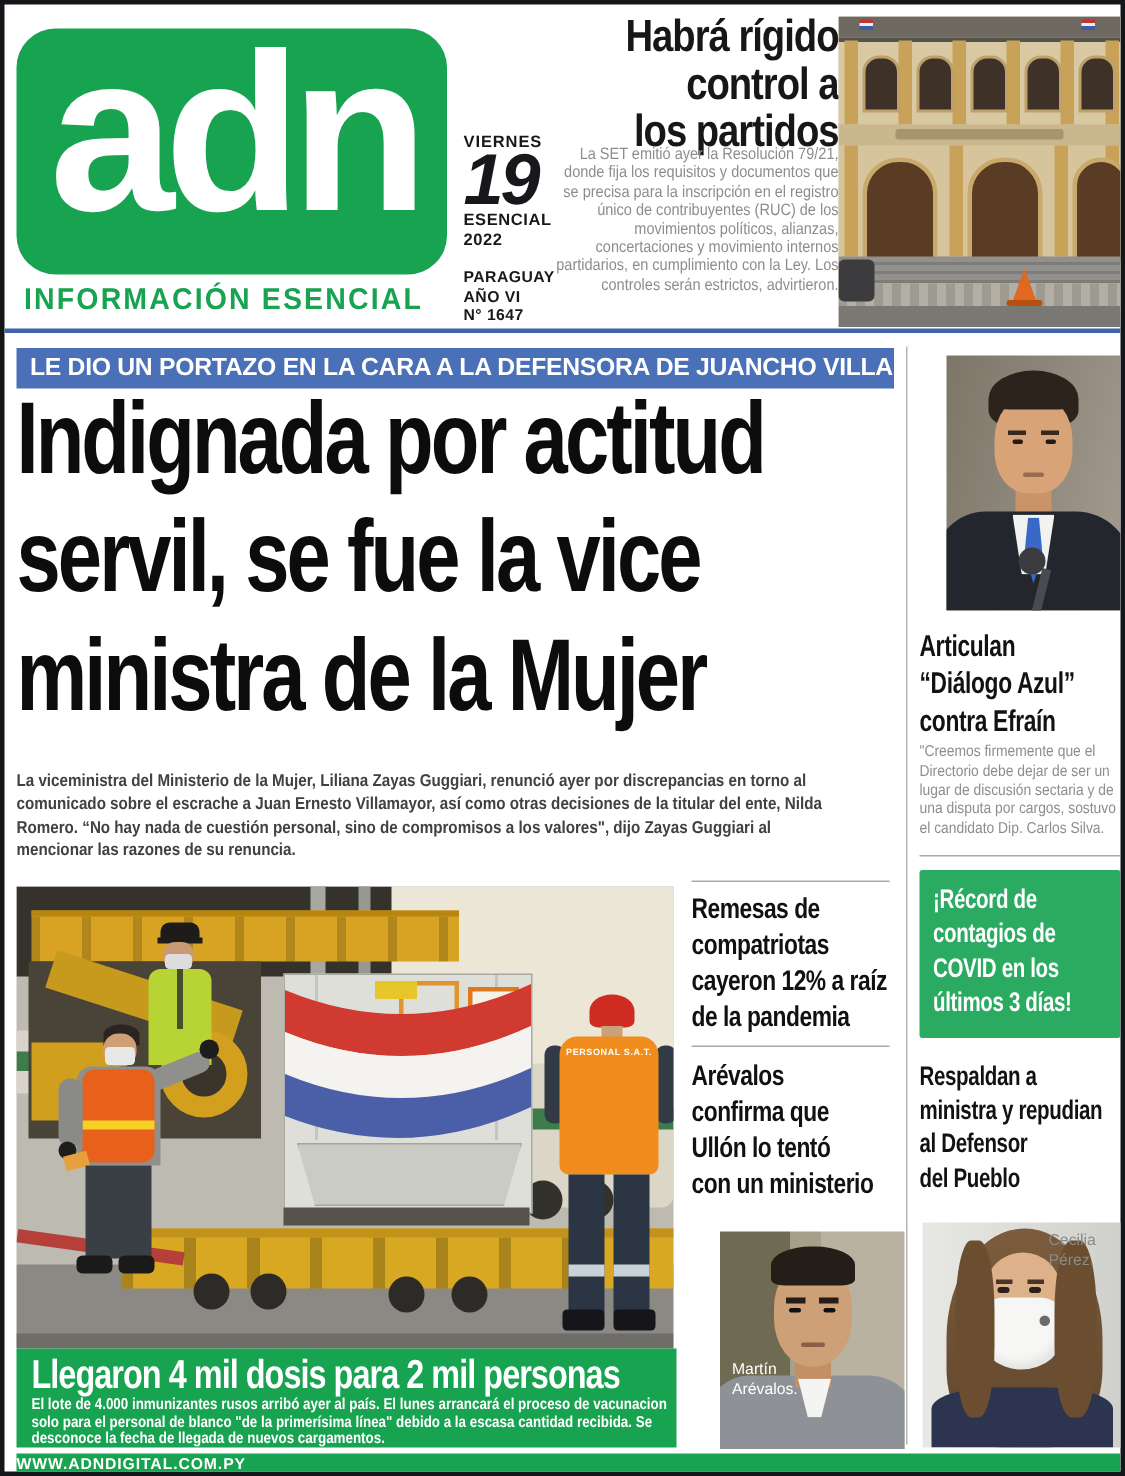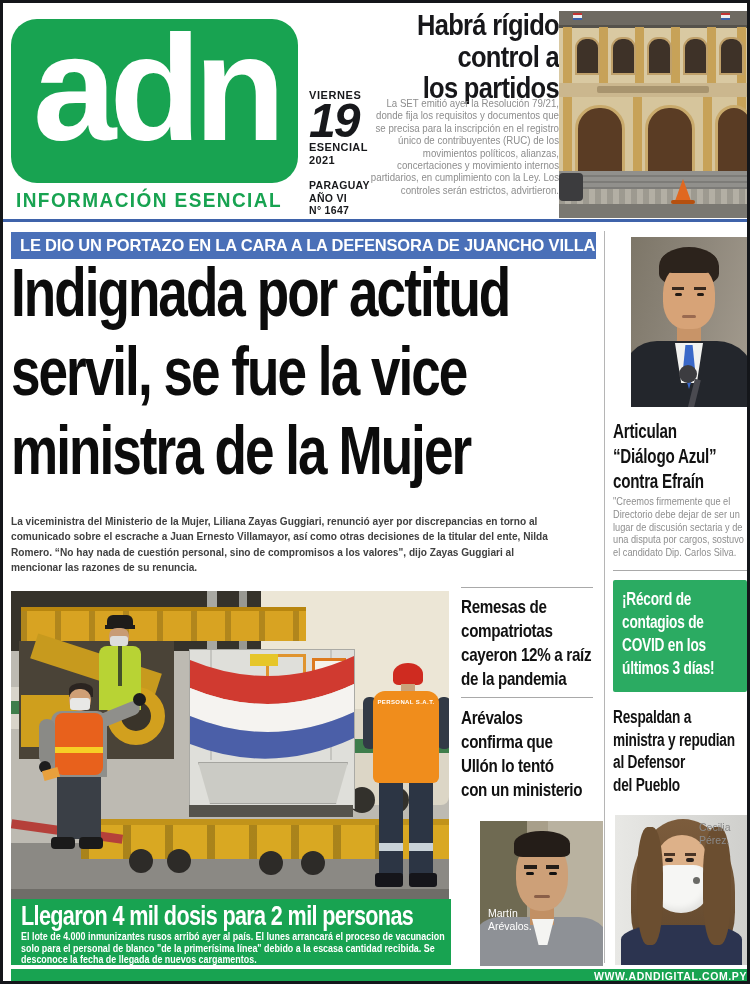--- a/index.html
+++ b/index.html
@@ -54,21 +54,21 @@
 
   
   .bottom-panel{left:8px;top:896px;width:440px;height:66px;background:#18a351;}
   .bottom-hl{left:10px;top:2px;width:540px;color:#fff;font-weight:bold;font-size:27px;
              line-height:30px;letter-spacing:-0.8px;transform:scaleX(0.8);}
   .bottom-body{left:10px;top:32px;width:505px;color:#fff;font-weight:bold;font-size:10.5px;
                line-height:11.6px;transform:scaleX(0.85);}
 
   
   .footer-bar{left:8px;top:966px;width:736px;height:15px;background:#18a351;color:#fff;
-              text-align:right;font-size:10.5px;font-weight:bold;line-height:15px;letter-spacing:0.6px;}
+              text-align:left;font-size:10.5px;font-weight:bold;line-height:15px;letter-spacing:0.6px;}
 
   
   .photo{overflow:hidden;}
   .cap-white{color:#fff;font-size:10.5px;line-height:12.5px;}
   .cap-gray{color:#8a8a8a;font-size:10.5px;line-height:12.5px;}
 
   .b-photo{left:556px;top:8px;width:188px;height:207px;background:#cfc4a8;}
   .p-photo{left:628px;top:234px;width:116px;height:170px;background:linear-gradient(105deg,#7d7668 0%,#8d867a 45%,#a59d90 100%);}
   .c-photo{left:612px;top:812px;width:133px;height:150px;background:linear-gradient(90deg,#e8e8e5,#cfcfcc);}
   .m-photo{left:477px;top:818px;width:123px;height:145px;
@@ -81,21 +81,21 @@
 
 <div class="page">
 
   <div class="abs logo-box">
     <div class="abs logo-word">adn</div>
   </div>
   <div class="abs date-block">
     <div class="d-weekday">VIERNES</div>
     <div class="d-day">19</div>
     <div class="d-month">ESENCIAL</div>
-    <div class="d-year">2021</div>
+    <div class="d-year">2022</div>
     <div class="d-gap"></div>
     <div class="d-country">PARAGUAY</div>
     <div class="d-edition">AÑO VI</div>
     <div class="d-number">N° 1647</div>
   </div>
   <div class="abs tagline xs">INFORMACIÓN ESENCIAL</div>
   <div class="abs header-rule"></div>
 
   <div class="abs ts-head xe">
     <div class="np">Habrá rígido</div>

